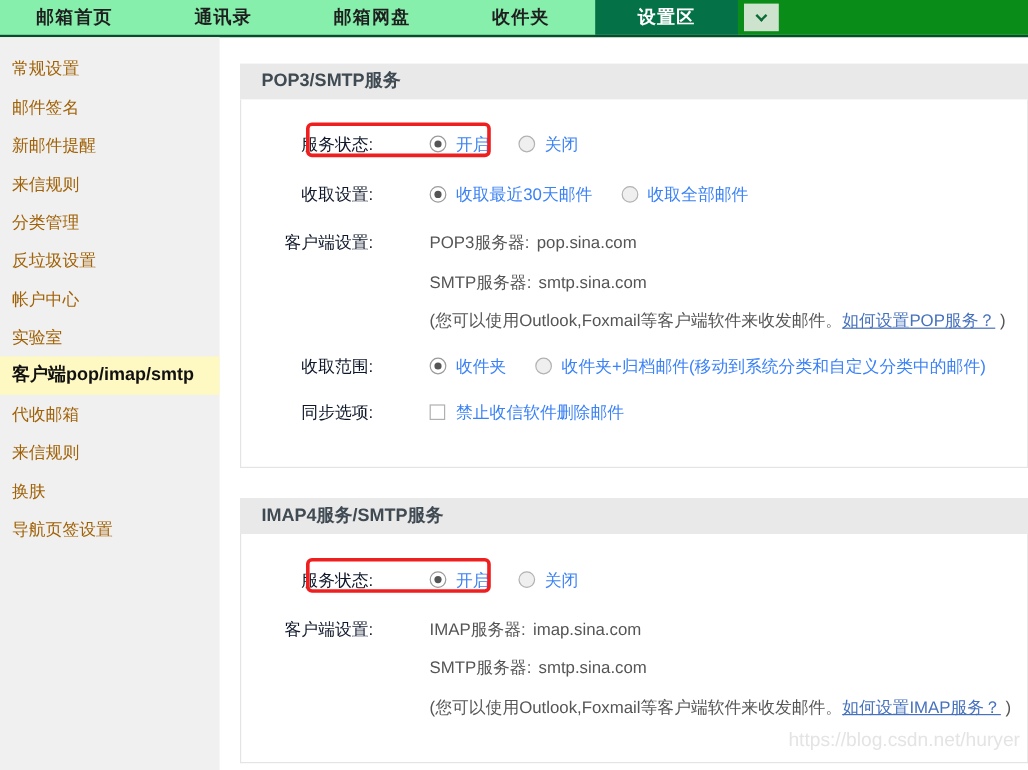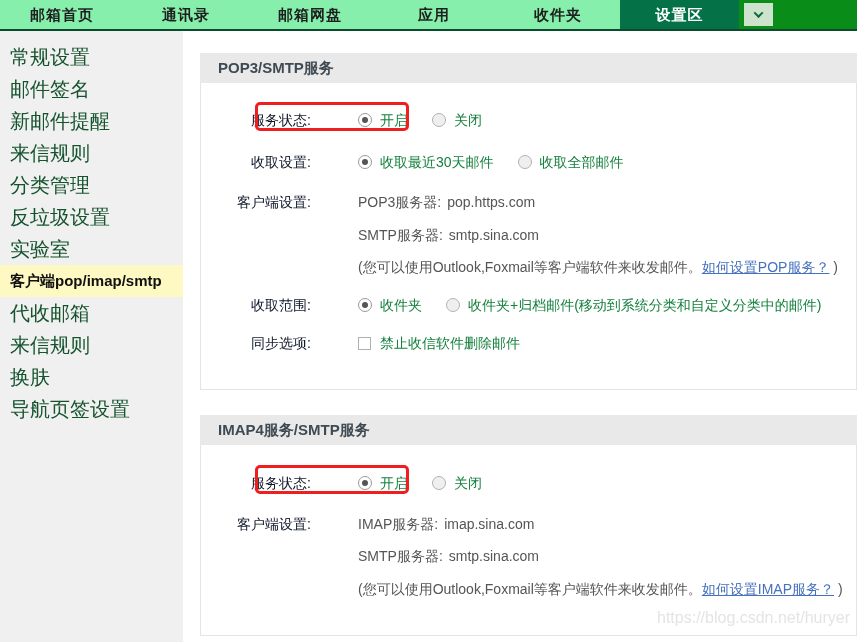--- a/index.html
+++ b/index.html
@@ -32,21 +32,21 @@
   .chevron {
     width:7px; height:7px; border-right:2px solid #0a6b36; border-bottom:2px solid #0a6b36;
     transform:rotate(45deg) translate(-1px,-1px);
   }
 
   
   .layout { display:flex; height:611px; }
   .sidebar { width:183px; background:#f0f0f0; padding-top:10px; flex-shrink:0; }
   .side-item {
     height:32px; line-height:32px; padding-left:10px;
-    font-size:20px; color:#14532d; cursor:pointer; white-space:nowrap;
+    font-size:14px; color:#a16207; cursor:pointer; white-space:nowrap;
   }
   .side-item.active {
     background:#fef9c3; font-weight:bold; font-size:15px; color:#111;
   }
   .main { flex:1; margin-left:17px; }
 
   
   .panel-header {
     height:30px; line-height:30px; background:#e9e9e9;
     padding-left:18px; font-weight:bold; font-size:15px; color:#3f4a52;
@@ -56,21 +56,21 @@
   }
   #pop-body { padding:27px 0 36px 0; }
   #imap-body { padding:28px 0 36px 0; position:relative; }
   #pop-panel { margin-top:22px;border-radius:17px; }
   #imap-panel { margin-top:25px; }
 
   
   .row { display:flex; align-items:center; font-size:14px; line-height:20px; }
   .row.top-align { align-items:flex-start; }
   .row-label { width:110px; text-align:right; color:#0f172a; flex-shrink:0; }
-  .row-value { margin-left:47px; display:flex; align-items:center; color:#15803d; }
+  .row-value { margin-left:47px; display:flex; align-items:center; color:#3b82f6; }
 
   .status-row { position:relative; margin-bottom:22px; }
   #imap-body .status-row { margin-bottom:21px; }
   .red-highlight {
     position:absolute; left:54px; top:-8px; width:154px; height:29px;
     border:3px solid #ef1f1f; border-radius:5px; pointer-events:none;
   }
   .fetch-row { margin-bottom:20px; }
   .client-row { margin-bottom:18px; }
   .scope-row { margin-bottom:18px; }
@@ -107,39 +107,39 @@
     color:#e4e4e4; font-size:16px; pointer-events:none;
   }
 </style>
 </head>
 <body>
 
 <div class="topnav">
   <div class="nav-tab">邮箱首页</div>
   <div class="nav-tab">通讯录</div>
   <div class="nav-tab">邮箱网盘</div>
-  <div class="nav-tab">应用</div>
   <div class="nav-tab">收件夹</div>
   <div class="nav-tab active">设置区</div>
   <div class="nav-right">
     <div class="nav-dropdown">
       <span class="chevron"></span>
     </div>
   </div>
 </div>
 
 <div class="layout">
 
   <div class="sidebar">
     <div class="side-item">常规设置</div>
     <div class="side-item">邮件签名</div>
     <div class="side-item">新邮件提醒</div>
     <div class="side-item">来信规则</div>
     <div class="side-item">分类管理</div>
     <div class="side-item">反垃圾设置</div>
+    <div class="side-item">帐户中心</div>
     <div class="side-item">实验室</div>
     <div class="side-item active">客户端pop/imap/smtp</div>
     <div class="side-item">代收邮箱</div>
     <div class="side-item">来信规则</div>
     <div class="side-item">换肤</div>
     <div class="side-item">导航页签设置</div>
   </div>
 
   <div class="main">
 
@@ -174,21 +174,21 @@
               <span>收取全部邮件</span>
             </span>
           </span>
         </div>
 
         <div class="row top-align client-row">
           <span class="row-label">客户端设置:</span>
           <div class="row-value client-lines">
             <div class="server-line first">
               <span>POP3服务器:</span>
-              <span class="srv-value">pop.https.com</span>
+              <span class="srv-value">pop.sina.com</span>
             </div>
             <div class="server-line second">
               <span>SMTP服务器:</span>
               <span class="srv-value">smtp.sina.com</span>
             </div>
             <div class="note-line">
               <span>(您可以使用Outlook,Foxmail等客户端软件来收发邮件。</span><a>如何设置POP服务？</a>
               <span>)</span>
             </div>
           </div>

